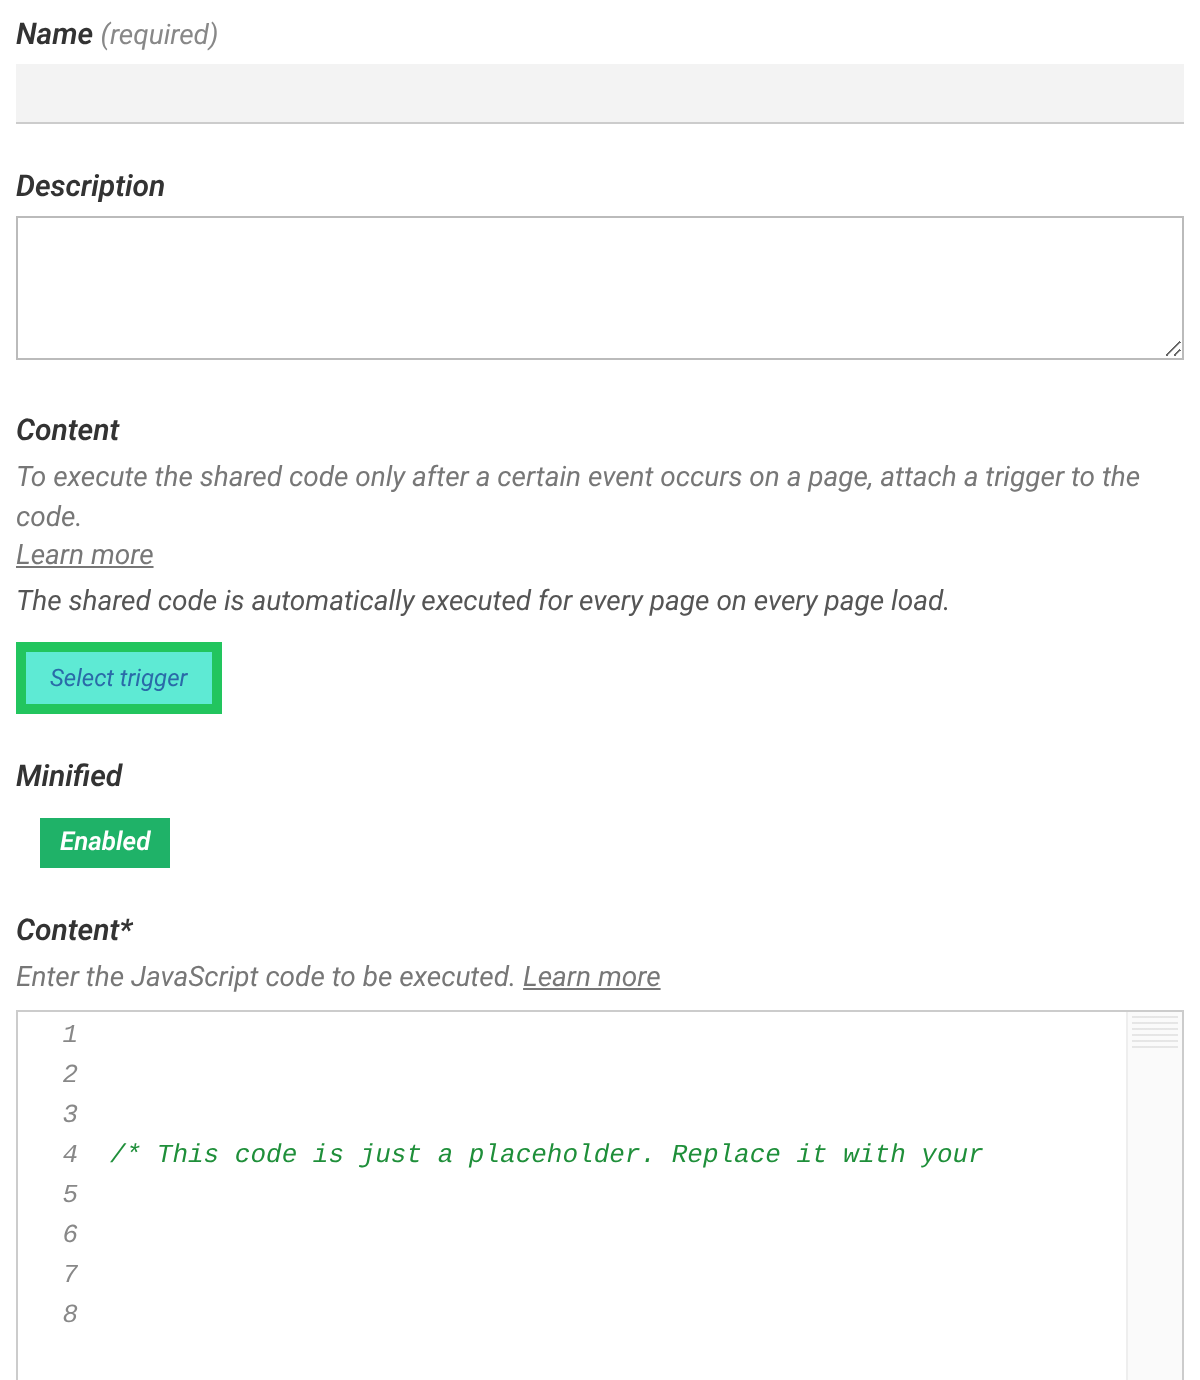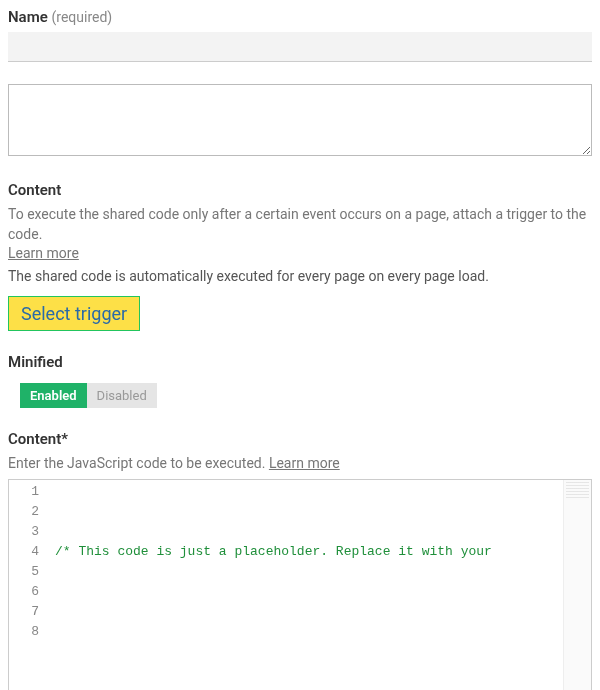--- a/index.html
+++ b/index.html
@@ -1,15 +1,15 @@
 <!DOCTYPE html>
 <html><head>
   <meta charset="utf-8">
   <style>
-    * { box-sizing: border-box; margin: 0; padding: 0; }
+    * { box-sizing: border-box; margin: 0; padding: 0; font-style: italic; }
     body {
       font-family: -apple-system, BlinkMacSystemFont, "Segoe UI", Roboto, "Helvetica Neue", Arial, sans-serif;
       font-size: 14px;
       color: #333;
       background: #fff;
       padding: 8px;
       width: 600px;
     }
     .field-group { margin-bottom: 22px; }
     .field-label {
@@ -54,25 +54,25 @@
       font-family: inherit;
       font-size: 14px;
     }
     .subtext {
       color: #555;
       font-size: 14px;
       margin-bottom: 12px;
     }
     .btn-outline {
       display: inline-block;
-      border: 1px solid #22c55e;
+      border: 5px solid #22c55e;
       color: #2a6aa8;
-      background: #fde047;
+      background: #5eead4;
       padding: 6px 12px;
-      font-size: 18px;
+      font-size: 12px;
       cursor: pointer;
       font-family: inherit;
     }
     .toggle-group {
       display: inline-flex;
       margin-top: 6px;
       padding-left: 12px;
     }
     .toggle-btn {
       padding: 5px 10px;
@@ -142,38 +142,38 @@
 
 <div class="field-group">
   <div class="field-label">
     <span>Name</span>
     <span class="req">(required)</span>
   </div>
   <input type="text" class="text-input" value="" style="">
 </div>
 
 <div class="field-group">
+  <div class="field-label">Description</div>
   <textarea class="textarea" style=""></textarea>
 </div>
 
 <div class="field-group">
   <div class="field-label">Content</div>
   <div class="field-help">
     <span>To execute the shared code only after a certain event occurs on a page, attach a trigger to the code.</span><br>
     <a class="learn-more">Learn more</a>
   </div>
   <div class="subtext">The shared code is automatically executed for every page on every page load.</div>
   <button class="btn-outline">Select trigger</button>
 </div>
 
 <div class="field-group">
   <div class="field-label">Minified</div>
   <div class="toggle-group">
     <button class="toggle-btn enabled">Enabled</button>
-    <button class="toggle-btn disabled">Disabled</button>
   </div>
 </div>
 
 <div class="field-group" style="margin-bottom:0;">
   <div class="field-label">Content*</div>
   <div class="field-help">
     <span>Enter the JavaScript code to be executed.</span>
     <a class="learn-more">Learn more</a>
   </div>
 

